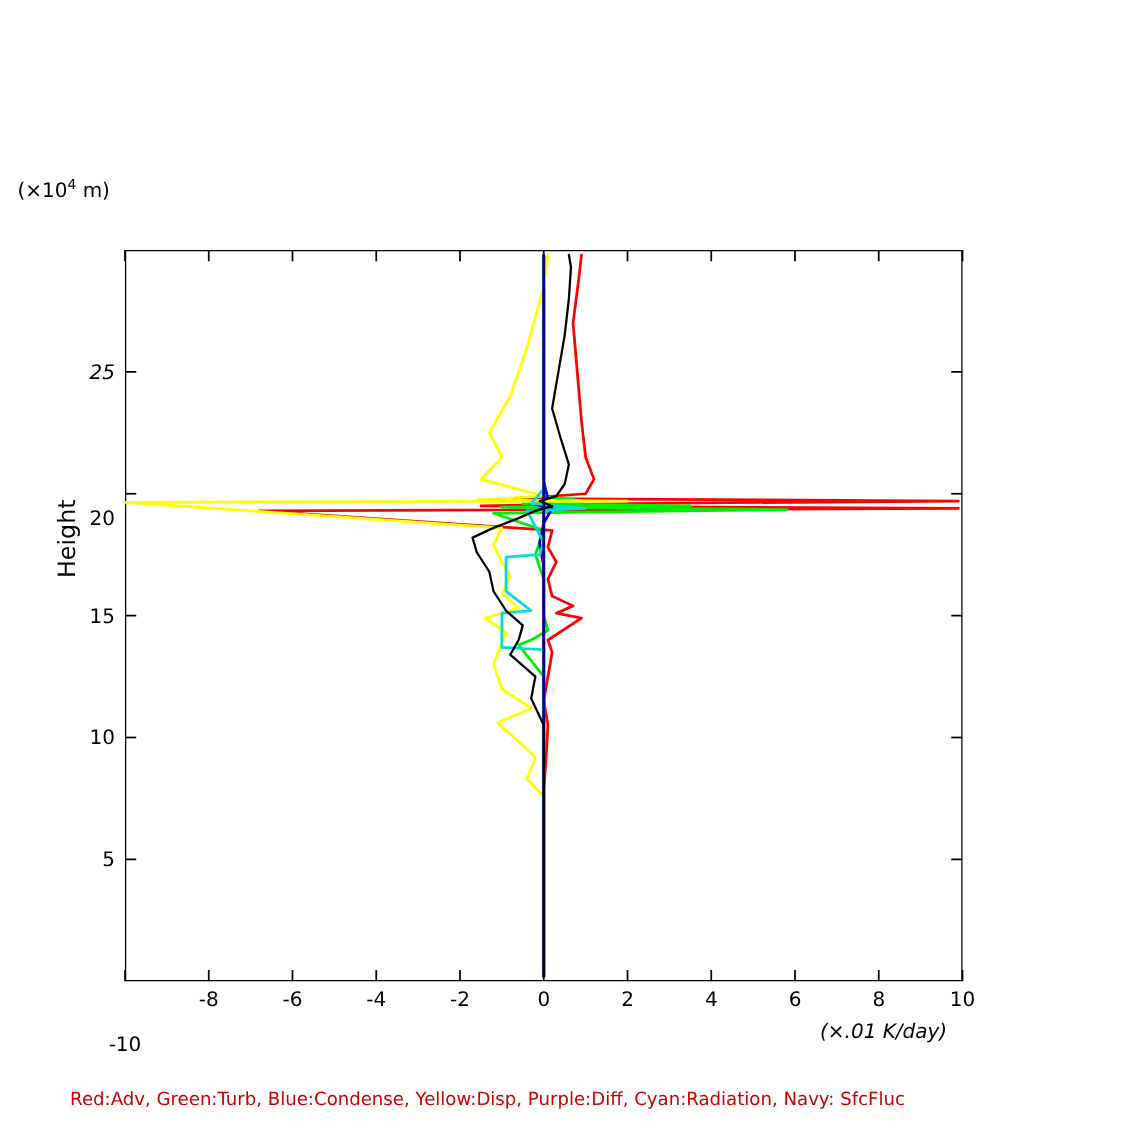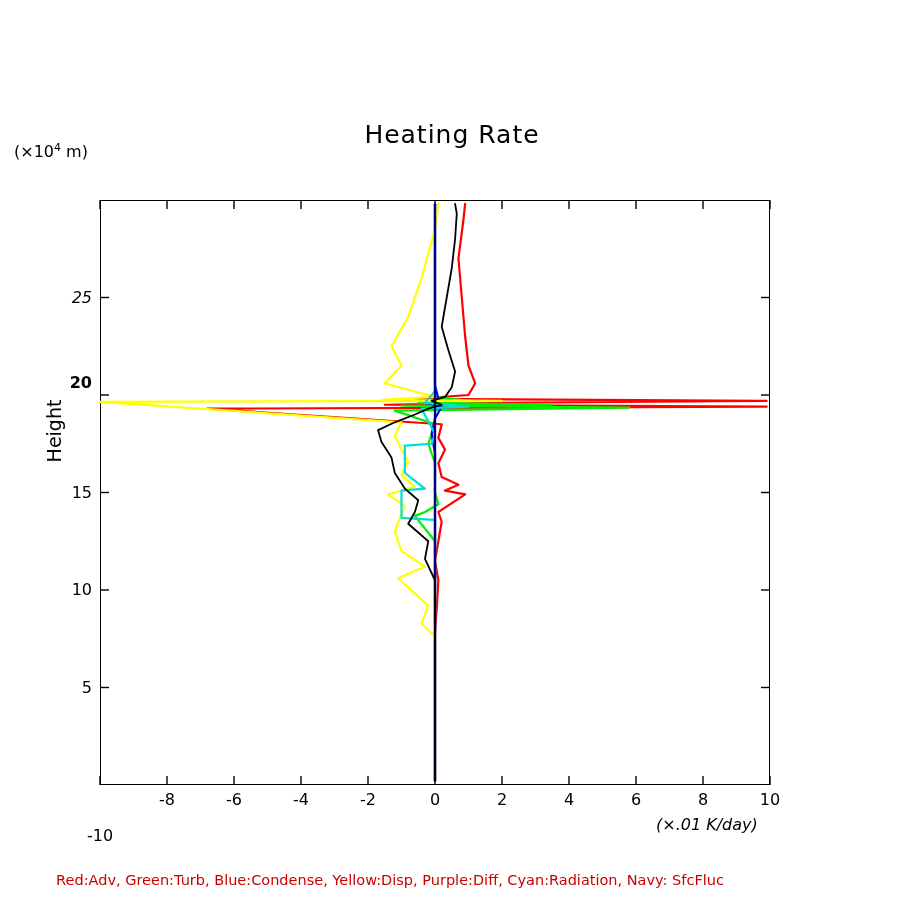--- a/index.html
+++ b/index.html
@@ -99,21 +99,20 @@
     width: 50px;
     left: 42px;
     margin-top: -10px;
   }
 </style>
 </head>
 <body>
 
 <div id="stage">
 
-  <div class="title">Heating Rate</div>
 
   <div class="unit-top">(×10<sup>4</sup> m)</div>
 
   <div class="ylabel">Height</div>
 
   <div class="plot-frame"></div>
 
   <svg class="overlay" id="plot-svg" viewBox="0 0 904 904" xmlns="http://www.w3.org/2000/svg">
       <line x1="100" y1="785" x2="100" y2="776" stroke="#000" stroke-width="1.4"></line>
       <line x1="100" y1="200" x2="100" y2="209" stroke="#000" stroke-width="1.4"></line>
@@ -167,21 +166,21 @@
       <div class="tick-label-x" style="left: 502px;">2</div>
       <div class="tick-label-x" style="left: 569px;">4</div>
       <div class="tick-label-x" style="left: 636px;">6</div>
       <div class="tick-label-x" style="left: 703px;">8</div>
       <div class="tick-label-x" style="left: 770px;">10</div>
     </div>
   <div id="yticks">
       <div class="tick-label-y" style="top: 687.5px;">5</div>
       <div class="tick-label-y" style="top: 590px;">10</div>
       <div class="tick-label-y" style="top: 492.5px;">15</div>
-      <div class="tick-label-y" style="top: 383px; font-weight: bold;">20</div>
+      <div class="tick-label-y" style="top: 415px;">20</div>
       <div class="tick-label-y" style="top: 297.5px; font-style: italic;">25</div>
     </div>
 
   <div class="xunit">(×.01 K/day)</div>
 
   <div class="caption">Red:Adv, Green:Turb, Blue:Condense, Yellow:Disp, Purple:Diff, Cyan:Radiation, Navy: SfcFluc</div>
 
 </div>
 
 </body></html>

